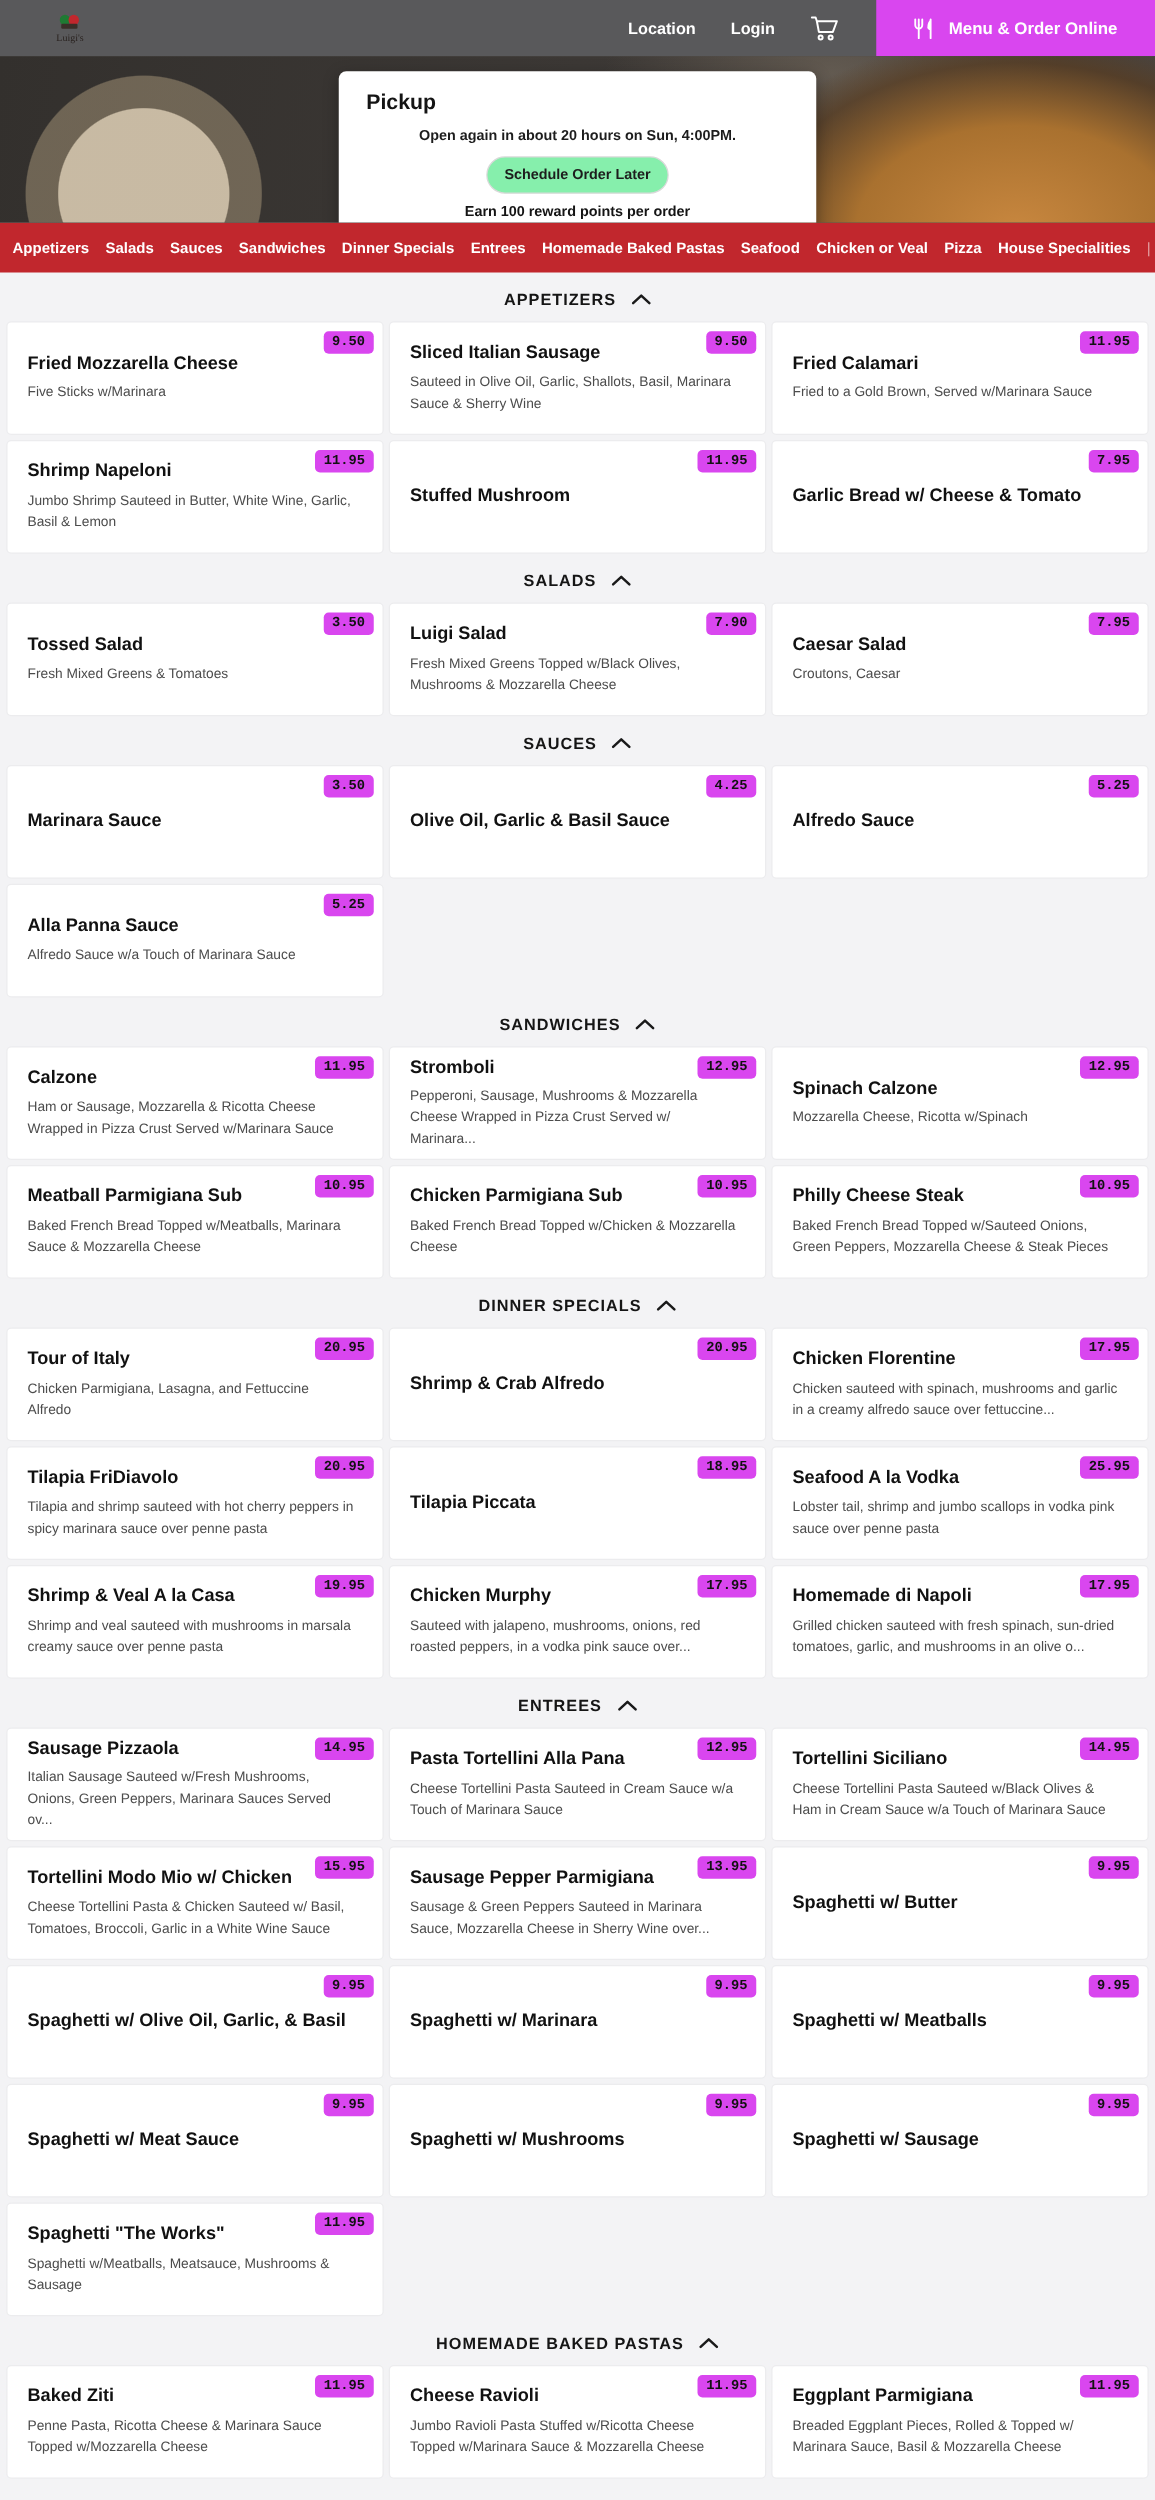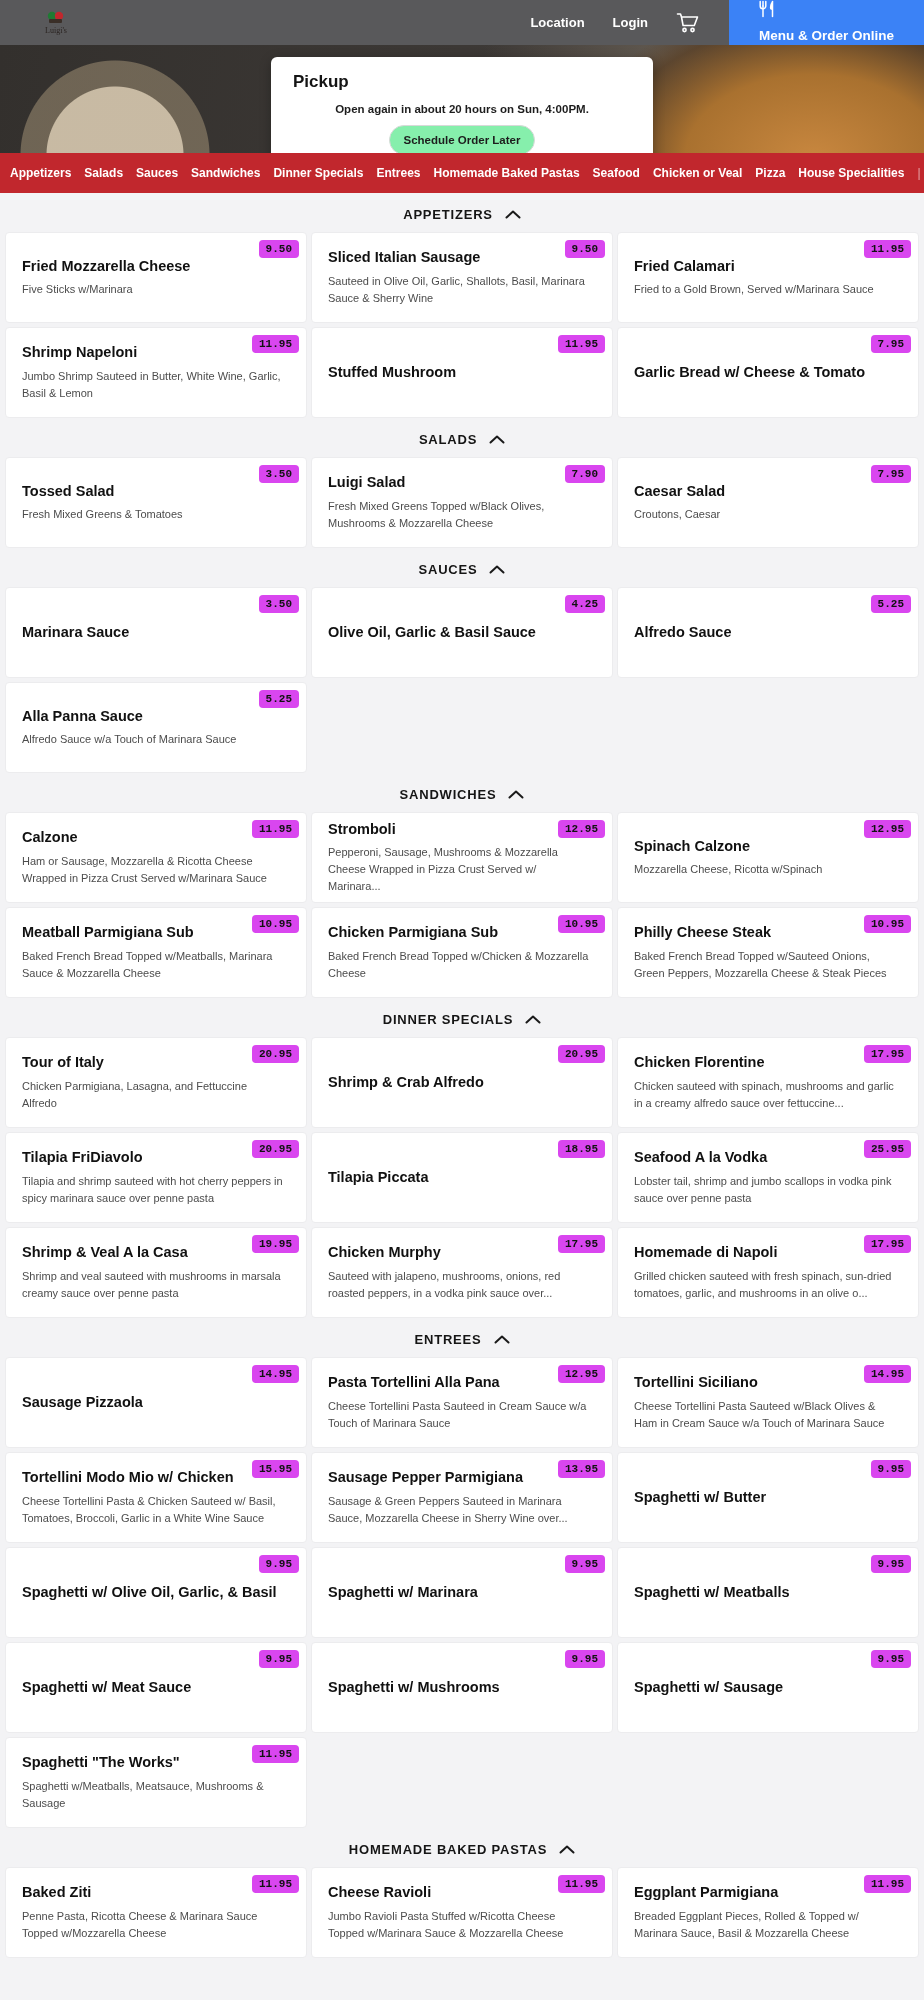--- a/index.html
+++ b/index.html
@@ -15,27 +15,27 @@
     height: 45px; background: #59595b;
     display: flex; align-items: center;
   }
   .logo { margin-left: 45px; display:flex; flex-direction:column; align-items:center; cursor:pointer; }
   .logo-text { font-family:"Liberation Serif","DejaVu Serif",serif; font-size:8px; color:#2a2320; margin-top:1px; }
   .hdr-spacer { flex: 1; }
   .hdr-link { color:#fff; font-weight:700; font-size:13px; margin-right:28px; cursor:pointer; }
   .cart-btn { background:none; border:none; padding:0; margin-right:30px; cursor:pointer; display:flex; }
   .order-btn {
     height:45px; border:none; cursor:pointer;
-    background:#3b82f6; color:#fff; font-weight:700; font-size:13.5px;
+    background:#d946ef; color:#fff; font-weight:700; font-size:13.5px;
     font-family: inherit;
-    display:flex; align-items:flex-start; gap:10px; padding:0 30px;flex-direction:column;
+    display:flex; align-items:center; gap:10px; padding:0 30px;
   }
   
   .hero {
-    position: relative; height: 108px; overflow: hidden;
+    position: relative; height: 133px; overflow: hidden;
     background-color:#2f2c29;
     background-image:
       radial-gradient(circle at 115px 110px, rgba(216,201,176,.9) 0 68px, rgba(150,135,110,.6) 69px 94px, rgba(0,0,0,0) 95px),
       radial-gradient(ellipse 320px 210px at 88% 105%, #c8873f 0%, #a9712f 40%, rgba(90,60,30,.65) 64%, rgba(0,0,0,0) 75%),
       radial-gradient(ellipse 260px 130px at 72% 10%, rgba(125,114,100,.55), rgba(0,0,0,0) 70%),
       linear-gradient(100deg, #33302d 0%, #3d3936 55%, #4a443f 100%);
   }
   .pickup-card {
     position:absolute; left:271px; top:12px; width:382px; min-height:118px;
     background:#fff; border-radius:6px; box-shadow:0 3px 12px rgba(0,0,0,.28);
@@ -356,20 +356,21 @@
         <span>
           <svg width="16" height="9" viewBox="0 0 16 9" fill="none" stroke="#1a1a1a" stroke-width="2" stroke-linecap="round" stroke-linejoin="round">
             <path d="M1.5 7.5 8 1.5l6.5 6"></path>
           </svg>
         </span>
       </div>
       <div class="cards">
         <div class="card">
           <span class="price">14.95</span>
           <div class="iname">Sausage Pizzaola</div>
+          <div class="idesc">Italian Sausage Sauteed w/Fresh Mushrooms, Onions, Green Peppers, Marinara Sauces Served ov...</div>
         </div>
         <div class="card">
           <span class="price">12.95</span>
           <div class="iname">Pasta Tortellini Alla Pana</div>
           <div class="idesc">Cheese Tortellini Pasta Sauteed in Cream Sauce w/a Touch of Marinara Sauce</div>
         </div>
         <div class="card">
           <span class="price">14.95</span>
           <div class="iname">Tortellini Siciliano</div>
           <div class="idesc">Cheese Tortellini Pasta Sauteed w/Black Olives &amp; Ham in Cream Sauce w/a Touch of Marinara Sauce</div>

